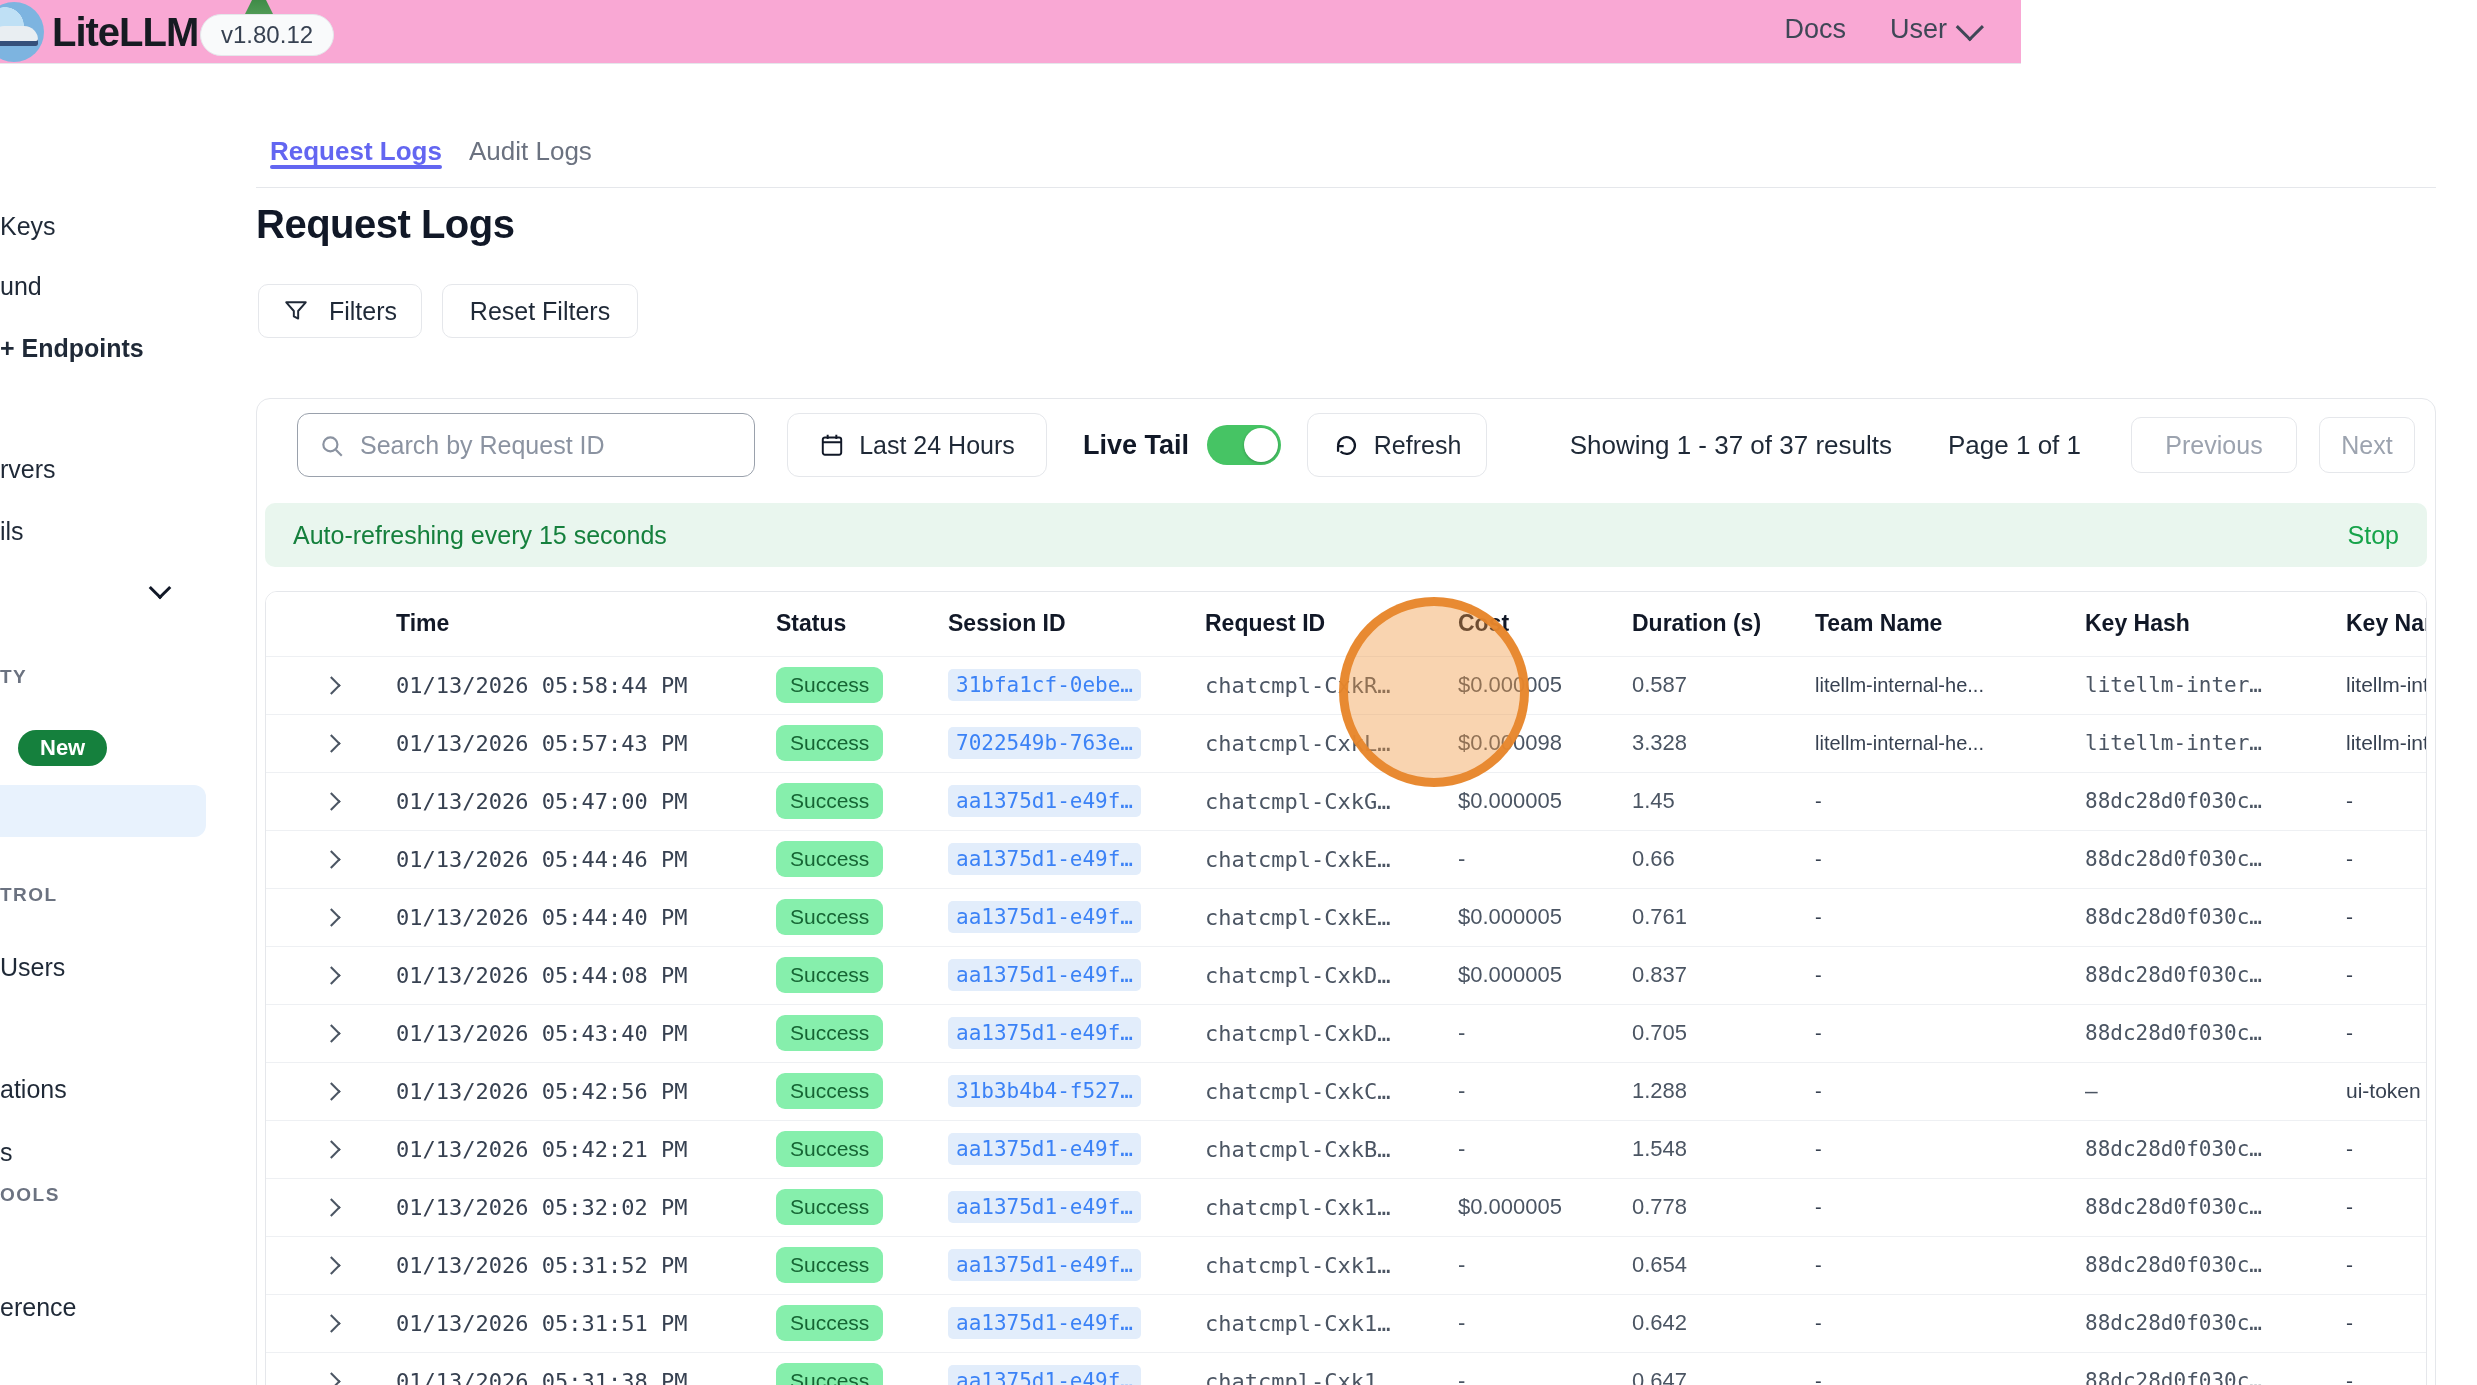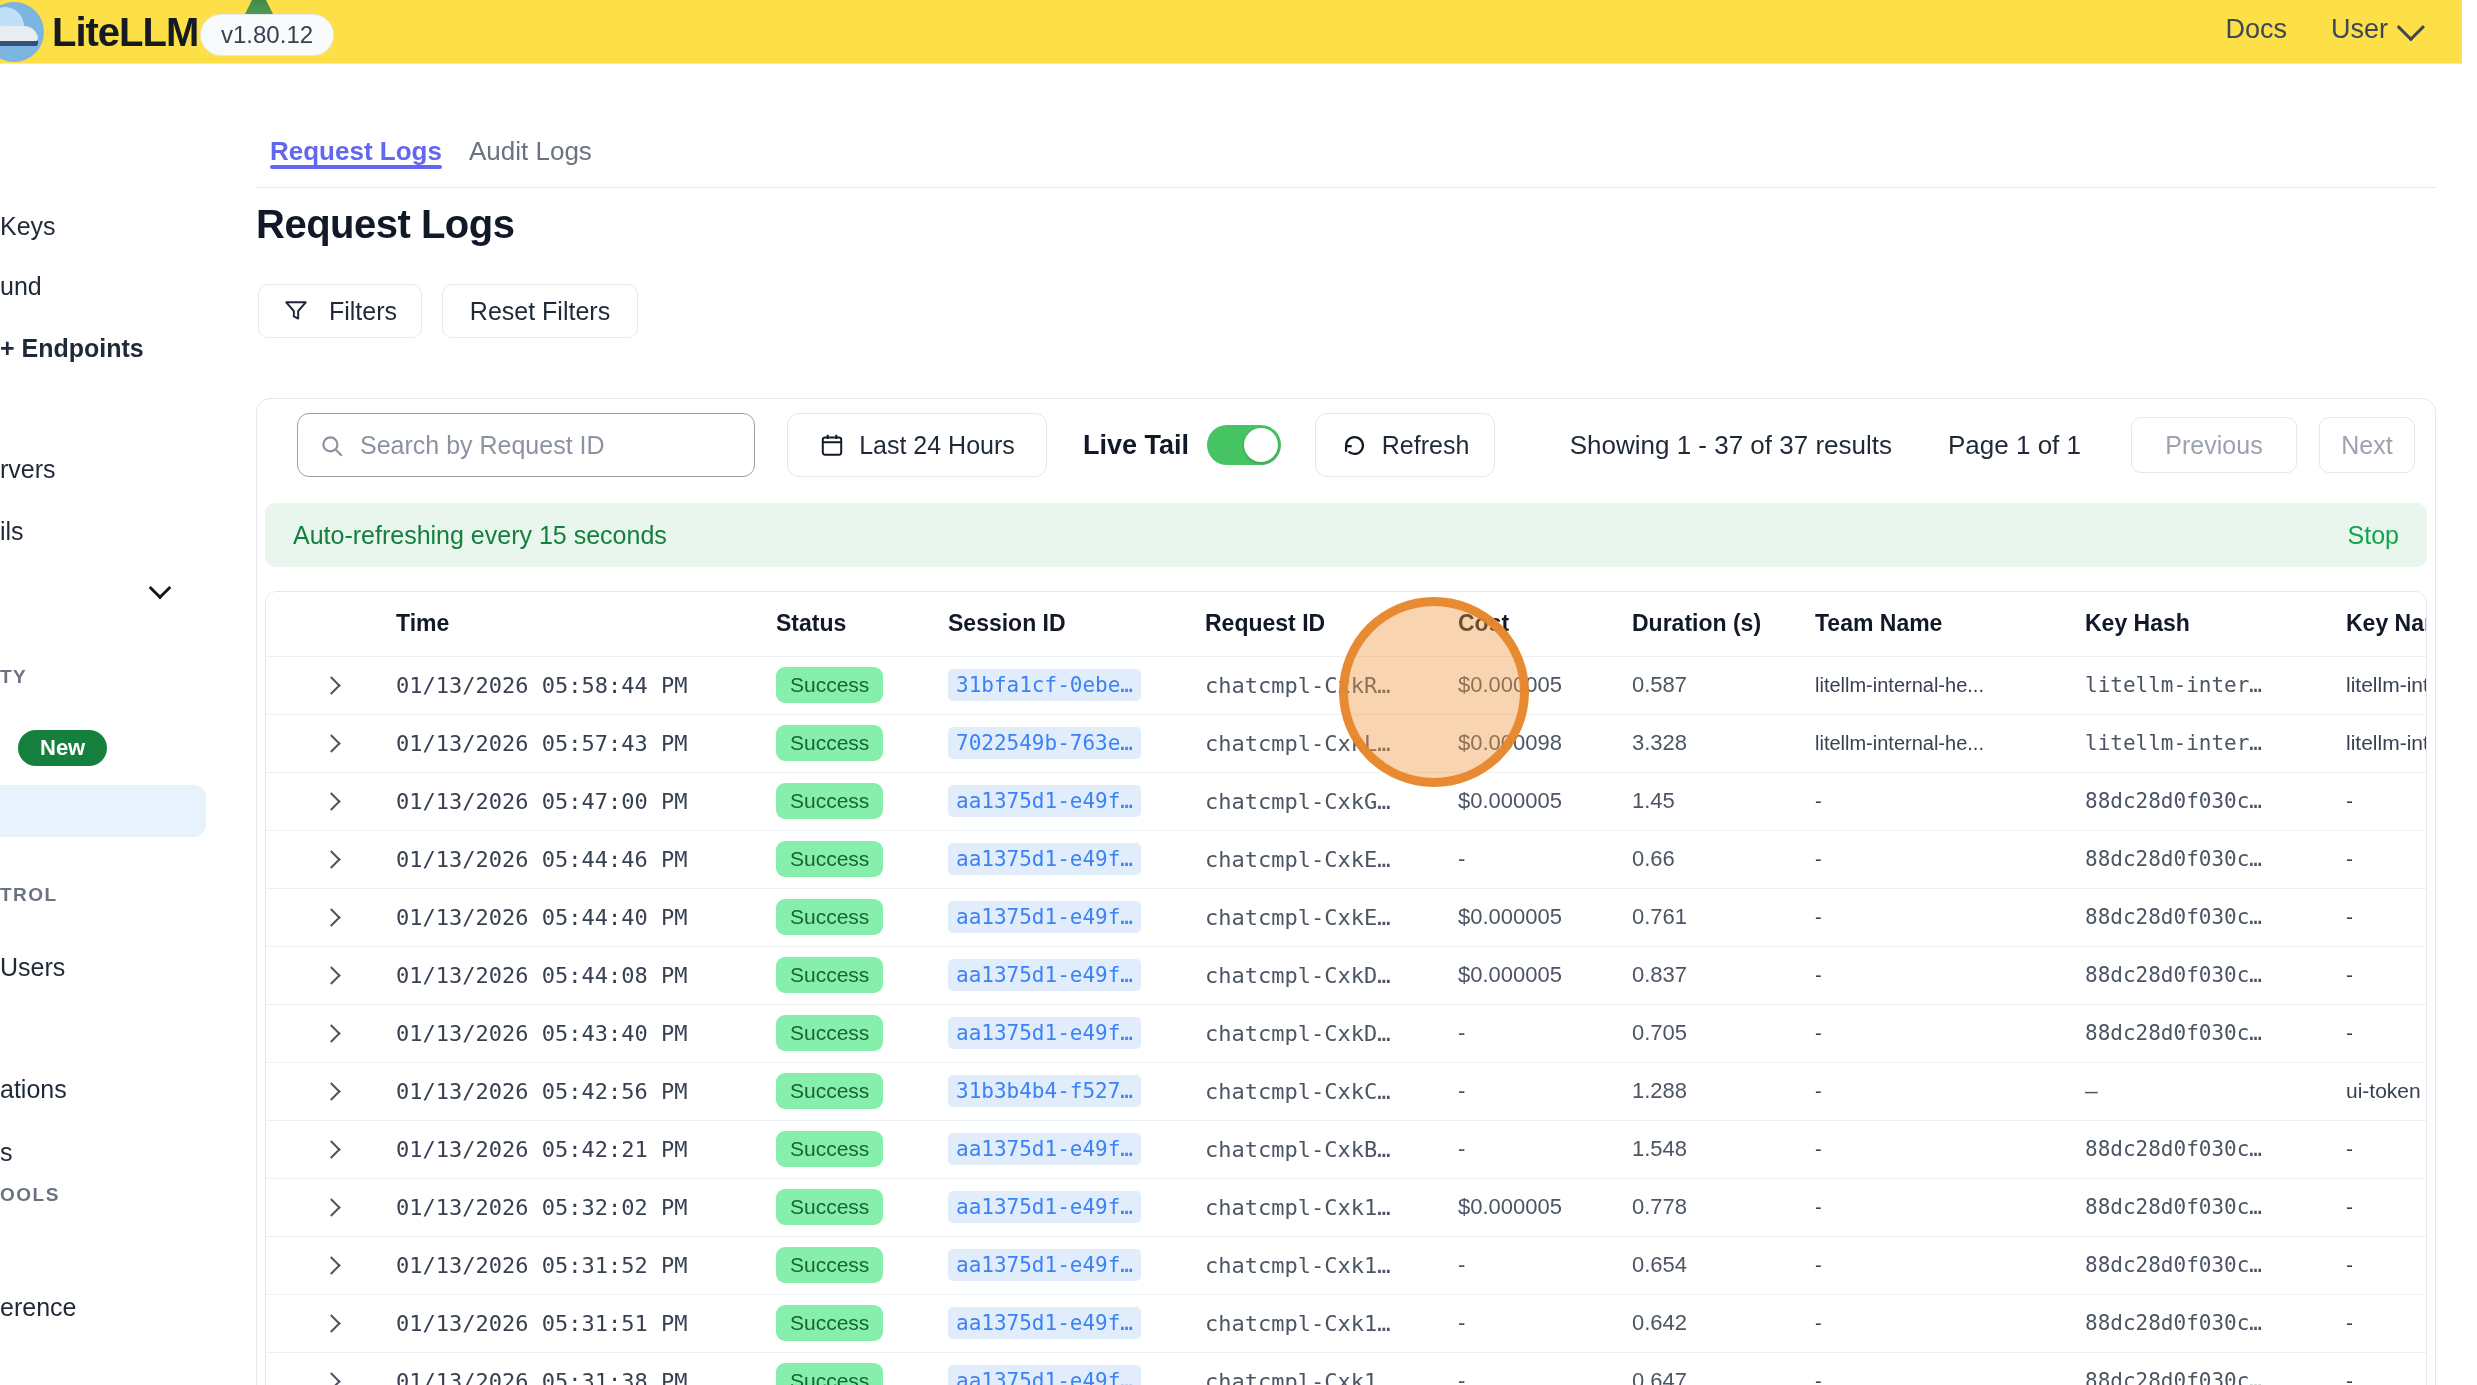--- a/index.html
+++ b/index.html
@@ -1,21 +1,21 @@
 <!DOCTYPE html>
 <html><head>
 <meta charset="utf-8">
 <style>
   * { margin:0; padding:0; box-sizing:border-box; }
   html,body { width:2477px; height:1385px; overflow:hidden; background:#ffffff;
     font-family:"Liberation Sans", sans-serif; color:#111827; }
   .mono { font-family:"DejaVu Sans Mono", monospace; }
 
   
-  .topbar { position:absolute; left:0; top:0; width:2462px; height:64px; background:#fde047;
+  .topbar { position:absolute; left:0; top:0; width:2021px; height:64px; background:#f9a8d4;
     border-bottom:1px solid #e5e7eb; }
   .logo-circle { position:absolute; left:-16px; top:2px; width:60px; height:60px; border-radius:50%;
     background:radial-gradient(circle at 35% 40%, #bfe0f5 0 35%, #7db4e0 36% 100%); overflow:hidden; }
   .logo-circle:after { content:""; position:absolute; left:10px; top:24px; width:44px; height:20px;
     background:#e9eef2; border-radius:10px 14px 2px 2px; box-shadow:inset 0 -5px 0 #35507a; }
   .brand { position:absolute; left:52px; top:10px; font-size:40px; font-weight:800; letter-spacing:-1px; color:#161b22; }
   .tree { position:absolute; left:242px; top:-14px; width:34px; height:34px;
     background:linear-gradient(180deg,#2f7d3a,#57a05b); clip-path:polygon(50% 0,100% 100%,0 100%); }
   .version-badge { position:absolute; left:200px; top:14px; padding:6px 20px; border:1px solid #e5e7eb;
     background:#f9fafb; border-radius:999px; font-size:24px; color:#374151; }
@@ -56,21 +56,21 @@
   .search-wrap input { width:100%; height:100%; border:1px solid #9aa1ac; border-radius:12px;
     padding:0 16px 0 62px; font-size:25px; color:#374151; outline:none; background:#fff; }
   .search-wrap input::placeholder { color:#8b93a1; }
   .search-ico { position:absolute; left:22px; top:20px; }
   .range-btn { width:260px; height:64px; margin-left:32px; border-radius:12px; }
   .livetail { display:flex; align-items:center; gap:18px; margin-left:36px; }
   .livetail-label { font-size:27px; font-weight:600; color:#111827; }
   .toggle { width:74px; height:40px; background:#46c464; border-radius:999px; position:relative; cursor:pointer; }
   .toggle .knob { position:absolute; right:3px; top:3px; width:34px; height:34px; background:#fff;
     border-radius:50%; box-shadow:0 1px 3px rgba(0,0,0,.25); }
-  .refresh-btn { width:180px; height:64px; margin-left:34px; border-radius:12px; }
+  .refresh-btn { width:180px; height:64px; margin-left:26px; border-radius:12px; }
   .toolbar-right { margin-left:auto; display:flex; align-items:center; }
   .showing { font-size:26px; color:#1f2937; }
   .pageinfo { font-size:26px; color:#1f2937; margin-left:56px; }
   .pager-btn { height:56px; border-radius:10px; color:#9ca3af; font-size:25px; }
   .prev-btn { width:166px; margin-left:50px; }
   .next-btn { width:96px; margin-left:22px; }
 
   
   .banner { margin:12px 8px 0; height:64px; background:#e9f6ee; border-radius:10px;
     display:flex; align-items:center; justify-content:space-between; padding:0 28px; }

